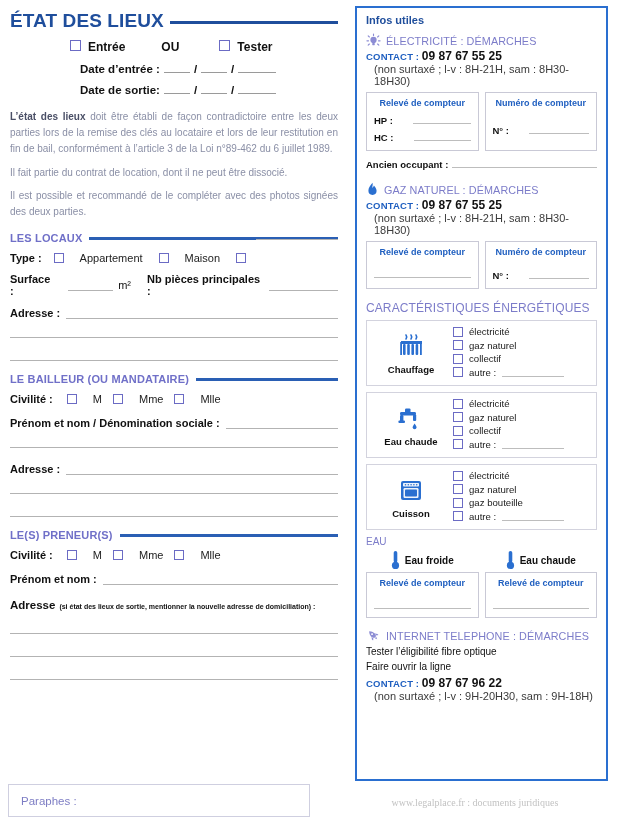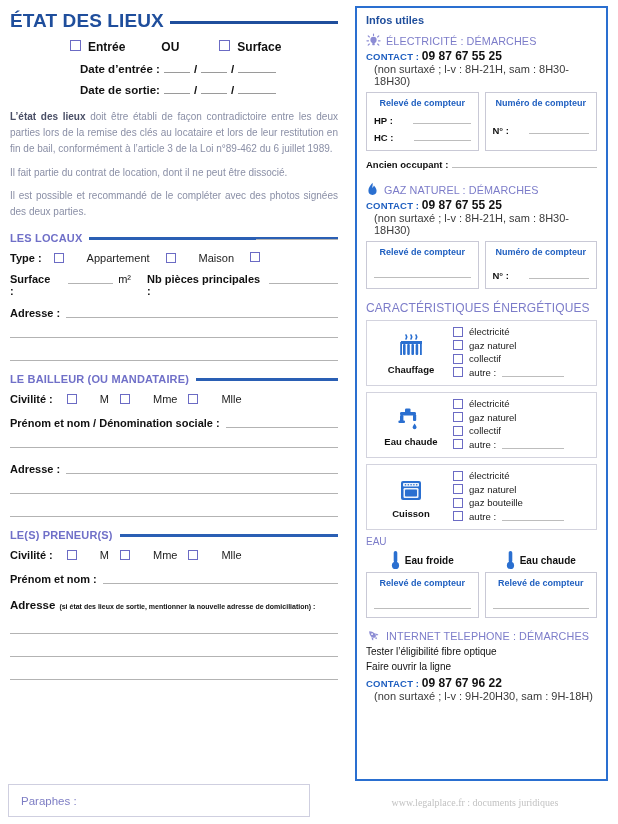--- a/index.html
+++ b/index.html
@@ -56,23 +56,23 @@
   }
   .legal p b { color: #4a4f66; font-weight: bold; }
 
   .sec-head { display: flex; align-items: center; gap: 7px; margin: 12px 0 8px 0; }
   .sec-title {
     font-size: 11px; font-weight: bold; color: #7070c8;
     letter-spacing: .15px; white-space: nowrap;
   }
   .sec-rule { flex: 1; height: 2.4px; background: #2a5fb4; margin-top: 1px; }
 
-  .frm-row { display: flex; font-size: 11px; color: #111; margin-bottom: 2px; }
+  .frm-row { display: flex; align-items: center; font-size: 11px; color: #111; margin-bottom: 2px; }
   .frm-row .b { font-weight: bold; }
-  .opt { display: inline-flex; align-items: center; gap: 23px; margin-right: 16px; font-size: 11px; color: #222; }
+  .opt { display: inline-flex; align-items: center; gap: 16px; margin-right: 16px; font-size: 11px; color: #222; }
   .opt.tight { margin-right: 11px; }
 
   .ul {
     display: inline-block; border-bottom: 1px solid #b3b3b3;
     height: 11px;
   }
   .fullline { border-bottom: 1px solid #b3b3b3; height: 1px; margin: 13px 0 0 0; }
 
   .type-extra-line {
     position: absolute; right: 12px; top: 239px;
@@ -180,21 +180,21 @@
       <div class="title-rule"></div>
     </div>
 
     <div class="entry-row">
       <span class="chk"></span>
       <span>Entrée</span>
       <span class="spacer"></span>
       <span>OU</span>
       <span class="spacer2"></span>
       <span class="chk"></span>
-      <span>Surface</span>
+      <span>Tester</span>
     </div>
 
     <div class="date-row">
       <span class="lbl">Date d’entrée :</span>
       <span class="dline dl1"></span>
       <span class="slash">/</span>
       <span class="dline dl2"></span>
       <span class="slash">/</span>
       <span class="dline dl3"></span>
     </div>

